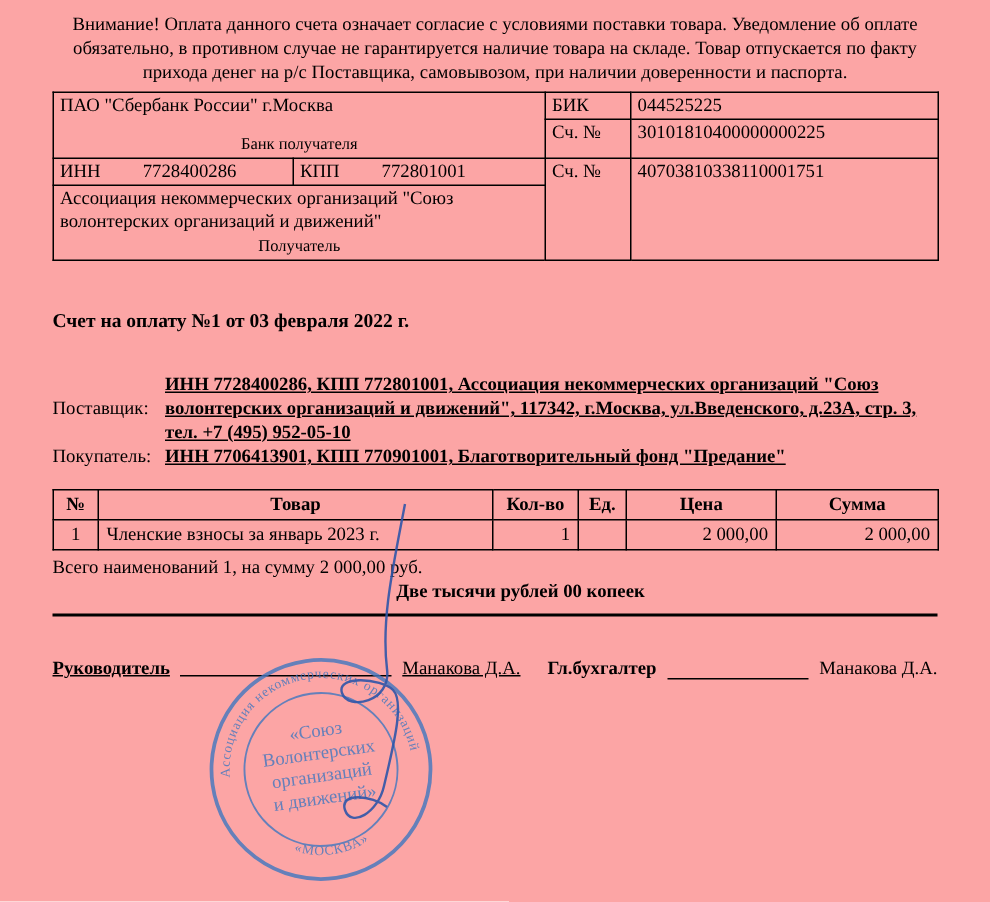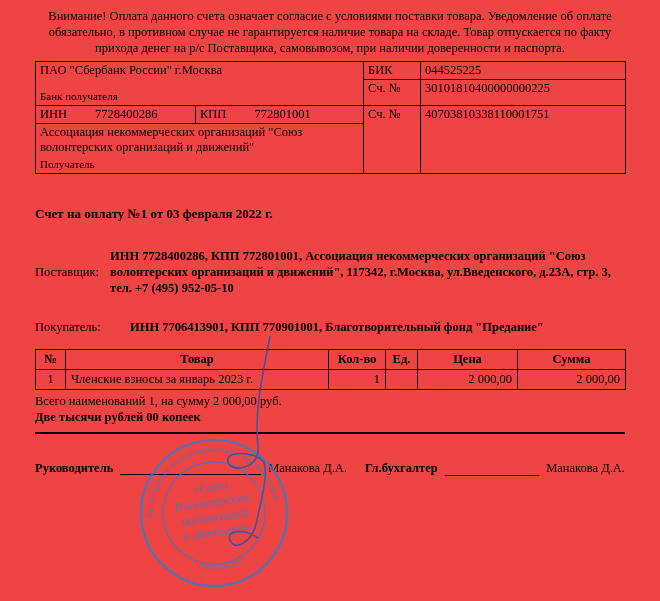--- a/index.html
+++ b/index.html
@@ -3,82 +3,82 @@
 <meta charset="utf-8">
 <style>
   * { box-sizing: border-box; margin: 0; padding: 0; }
   html,body { background:#ffffff; }
   body {
     width:660px; height:601px;
     font-family:"Liberation Serif", serif;
     color:#000;
     font-size:12.5px;
   }
-  .page { position:relative; width:660px; height:601px; background:#ef4444; overflow:hidden; }
+  .page { position:relative; width:660px; height:601px; background:#fca5a5; overflow:hidden; }
 
   .warning {
     padding-top:8px;
     margin:0 26px;
     text-align:center;
     line-height:16px;
     font-size:12.5px;
   }
 
   table.bank {
     border-collapse:collapse;
     width:590px;
     margin:5px 0 0 35px;
     font-size:12.5px;
     table-layout:fixed;
   }
   table.bank td { border:1px solid #000; padding:1px 4px; vertical-align:top; line-height:15px; }
   table.bank td.nb { border-bottom:none; }
   table.bank td.nt { border-top:none;margin-top:31px; }
-  .small { font-size:11px; }
+  .small { font-size:11px;text-align:center; }
   .bn { height:26px; }
   .lblgap { display:inline-block; width:28px; }
   tr.r1 td { height:17px; }
   tr.r2 td { height:25px; }
   tr.r4 td { height:32px; }
 
   .title {
     margin:32px 0 0 35px;
     font-weight:bold;
     font-size:13px;
   }
 
   .party-row { display:flex; margin:0 35px; align-items:center; }
   .party-row.supplier { margin-top:26px; }
-  .party-row.buyer { margin-top:23px;gap:20px; }
+  .party-row.buyer { margin-top:0; }
   .party-label { width:75px; flex:0 0 75px; font-size:12.5px; }
-  .party-value { font-weight:bold; font-size:12.5px; line-height:16px; }
+  .party-value { font-weight:bold; font-size:12.5px; line-height:16px;text-decoration:underline; }
 
   table.items {
     border-collapse:collapse;
     width:590px;
     margin:14px 0 0 35px;
     font-size:12.5px;
     table-layout:fixed;
   }
   table.items th, table.items td { border:1px solid #000; padding:2px 5px; line-height:15px; }
   table.items th { font-weight:bold; text-align:center; }
   td.c-center { text-align:center; }
   td.c-right { text-align:right; }
 
   .totals { width:590px; margin:12px 0 0 35px; }
   .totals-row { display:flex; justify-content:flex-end; font-weight:bold; line-height:15px; }
   .totals-value { width:110px; text-align:right; }
 
   .summary { margin:3px 1px 0 35px; line-height:16px; }
-  .amount-words { font-weight:bold; }
+  .amount-words { font-weight:bold;text-align:center; }
 
   .divider { margin:7px 35px 0; border-top:2px solid #000; height:0; }
 
   .sig-row { display:flex; margin:27px 35px 0; font-size:12.5px; }
-  .sig-group-left { display:flex; width:312px; flex:0 0 312px; align-items:center; }
+  .sig-group-left { display:flex; width:312px; flex:0 0 312px; align-items:flex-start;text-decoration:underline; }
   .sig-group-right { display:flex; flex:1; margin-left:18px; align-items:flex-end; }
   .sig-label { font-weight:bold; white-space:nowrap; }
   .sig-line { flex:1; border-bottom:1px solid #000; height:13px; margin:0 7px; }
   .sig-name { white-space:nowrap; }
 
   .stamp-layer { position:absolute; left:112px; top:328px; width:220px; height:273px; }
   .ring-text { font-size:9px; fill:#4478bf; letter-spacing:0.6px; font-family:"Liberation Serif", serif; }
   .center-text { font-size:12.5px; fill:#4478bf; font-family:"Liberation Serif", serif; }
 </style>
 </head>

